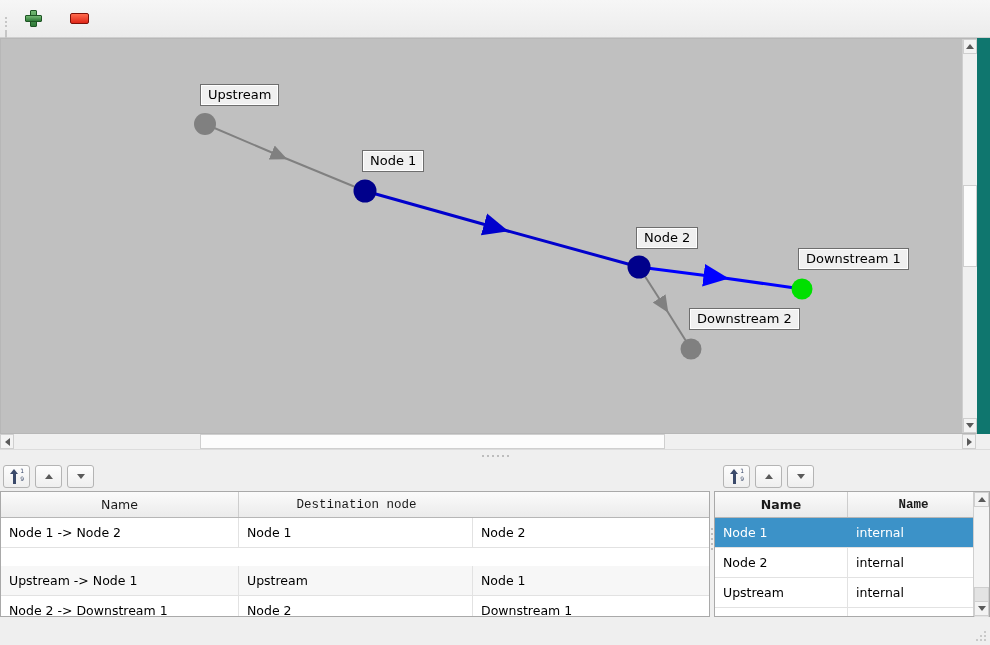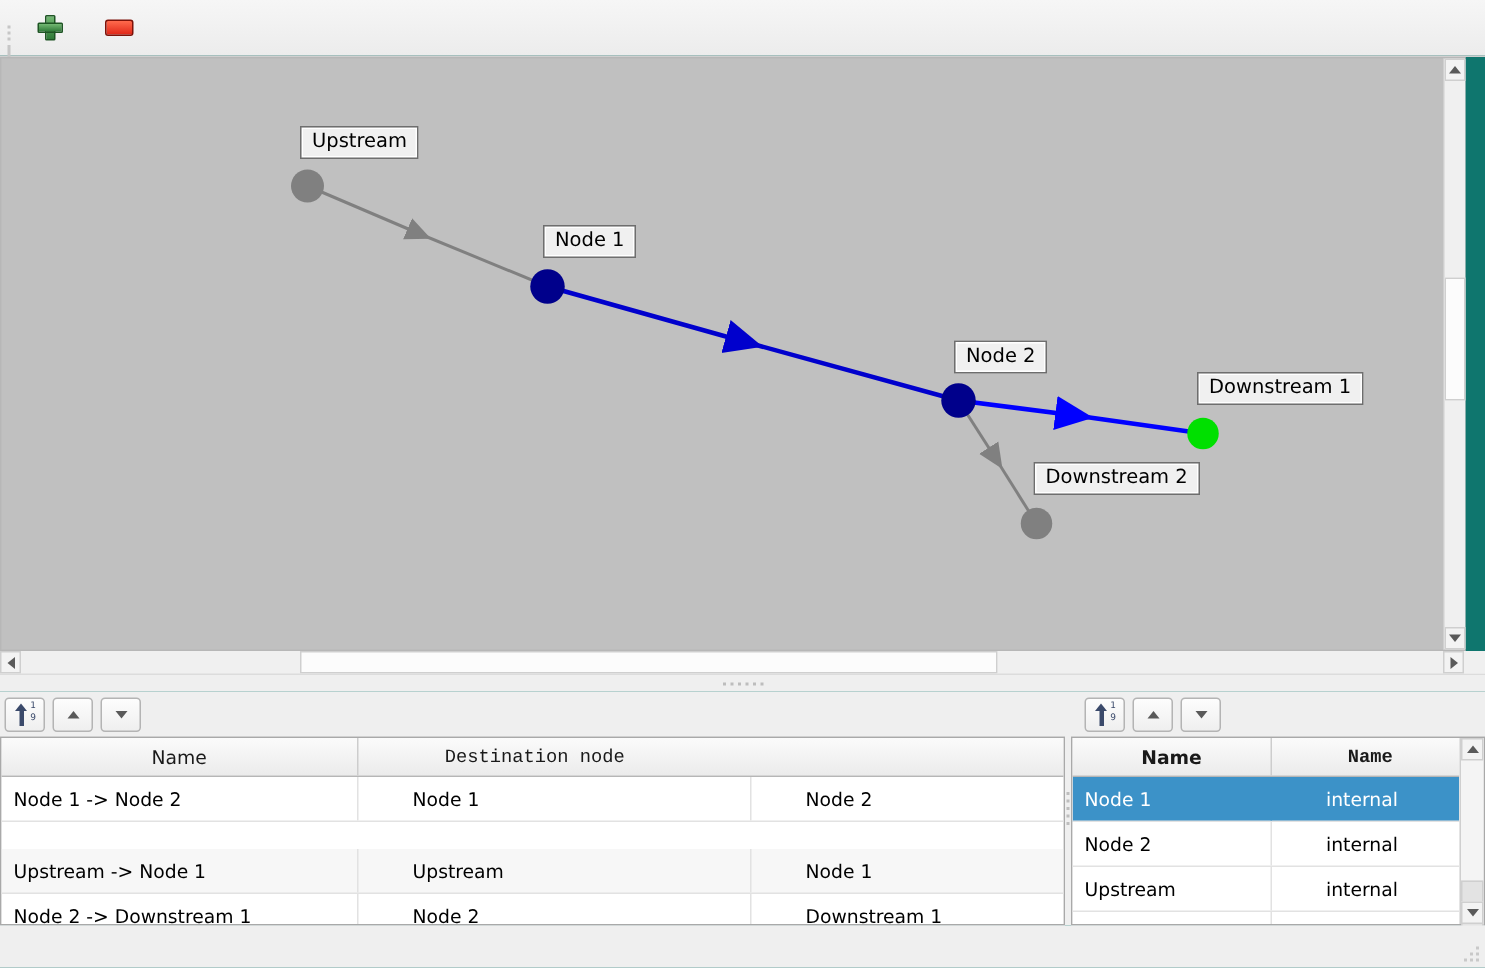--- a/index.html
+++ b/index.html
@@ -82,21 +82,21 @@
   .table-box{flex:1 1 auto;display:flex;min-height:0;border:1px solid #a9a9a9;background:#fff;margin:0 0 0 0;}
   .tbl{flex:1 1 auto;display:flex;flex-direction:column;min-width:0;overflow:hidden;}
   .thead{display:flex;height:25px;flex:0 0 25px;background:linear-gradient(#fbfbfb,#ebebeb);
          border-bottom:1px solid #b6b6b6;}
   .th{display:flex;align-items:center;justify-content:center;
       border-right:1px solid #cdcdcd;font-size:12.5px;color:#1a1a1a;box-sizing:border-box;
       cursor:pointer;overflow:hidden;white-space:nowrap;}
   .th:last-child{border-right:none;font-family:Liberation Mono, monospace;}
   .th.bold{font-weight:bold;}
   .tbody{flex:1 1 auto;overflow:hidden;background:#fff;}
-  .tr{display:flex;height:30px;box-sizing:border-box;border-bottom:1px solid #e2e2e2;gap:28px;}
+  .tr{display:flex;height:30px;box-sizing:border-box;border-bottom:1px solid #e2e2e2;}
   .tr.alt{background:#f7f7f7;margin-top:18px;}
   .tr.sel{background:#3c92c8;}
   .tr.sel .td{color:#fff;border-right-color:#3c92c8;}
   .tr.first{border-top:none;}
   .td{display:flex;align-items:center;padding:0 8px;border-right:1px solid #e2e2e2;
       box-sizing:border-box;font-size:12.5px;white-space:nowrap;overflow:hidden;cursor:default;}
   .td:last-child{border-right:none;}
 
   .tbl-vscroll{width:15px;flex:0 0 15px;background:#f4f4f4;border-left:1px solid #cfcfcf;
                position:relative;}

